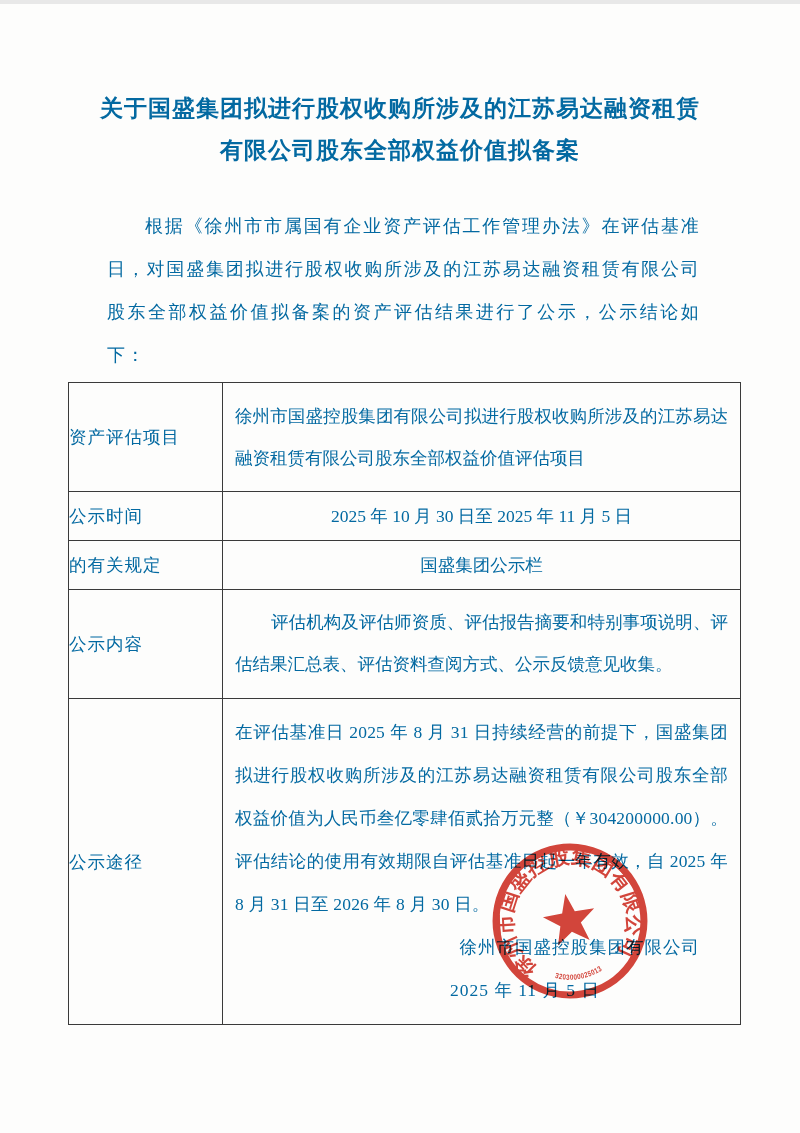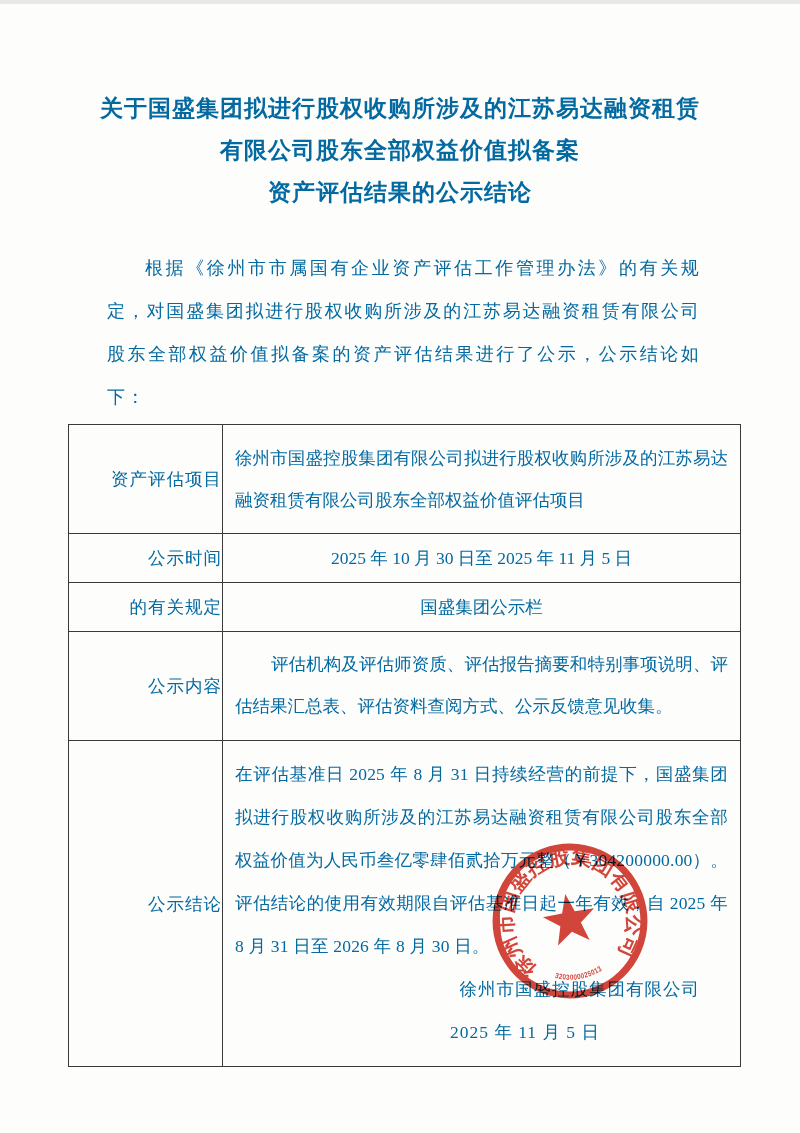--- a/index.html
+++ b/index.html
@@ -38,21 +38,21 @@
     table-layout: fixed;
     border: 1.5px solid #3a3a3a;
   }
   .notice-table td {
     border: 1.2px solid #3a3a3a;
     font-size: 17.5px;
     vertical-align: middle;
   }
   td.label-cell {
     width: 154px;
-    text-align: right;
+    text-align: left;
     letter-spacing: 1px;
   }
   td.content-cell {
     padding: 12px 12px;
   }
   .justify-cell { text-align: justify; line-height: 42px; }
   .center-cell  { text-align: center; }
   .indent-first { text-indent: 36px; font-family: Liberation Mono, monospace; }
   tr.r1 { height: 84px; }
   tr.r2 { height: 44px; }
@@ -91,45 +91,44 @@
   }
 </style>
 </head>
 <body>
 
 <div class="page">
 
   <div class="title">
     <div>关于国盛集团拟进行股权收购所涉及的江苏易达融资租赁</div>
     <div>有限公司股东全部权益价值拟备案</div>
-    <div>资产评估结果的公示结论</div>
   </div>
 
-  <p class="intro">根据《徐州市市属国有企业资产评估工作管理办法》的有关规定，对国盛集团拟进行股权收购所涉及的江苏易达融资租赁有限公司股东全部权益价值拟备案的资产评估结果进行了公示，公示结论如下：</p>
+  <p class="intro">根据《徐州市市属国有企业资产评估工作管理办法》在评估基准日，对国盛集团拟进行股权收购所涉及的江苏易达融资租赁有限公司股东全部权益价值拟备案的资产评估结果进行了公示，公示结论如下：</p>
 
   <table class="notice-table">
     <tbody>
         <tr class="r1">
       <td class="label-cell">资产评估项目</td>
       <td class="content-cell justify-cell">徐州市国盛控股集团有限公司拟进行股权收购所涉及的江苏易达融资租赁有限公司股东全部权益价值评估项目</td>
     </tr>
     <tr class="r2">
       <td class="label-cell">公示时间</td>
       <td class="content-cell center-cell">2025 年 10 月 30 日至 2025 年 11 月 5 日</td>
     </tr>
     <tr class="r3">
       <td class="label-cell">的有关规定</td>
       <td class="content-cell center-cell">国盛集团公示栏</td>
     </tr>
     <tr class="r4">
       <td class="label-cell">公示内容</td>
       <td class="content-cell justify-cell indent-first">评估机构及评估师资质、评估报告摘要和特别事项说明、评估结果汇总表、评估资料查阅方式、公示反馈意见收集。</td>
     </tr>
     <tr class="r6">
-      <td class="label-cell">公示结论</td>
+      <td class="label-cell">公示途径</td>
       <td class="content-cell">
         <div class="conclusion-text">在评估基准日 2025 年 8 月 31 日持续经营的前提下，国盛集团拟进行股权收购所涉及的江苏易达融资租赁有限公司股东全部权益价值为人民币叁亿零肆佰贰拾万元整（￥304200000.00）。评估结论的使用有效期限自评估基准日起一年有效，自 2025 年 8 月 31 日至 2026 年 8 月 30 日。</div>
         <div class="signature-line">徐州市国盛控股集团有限公司</div>
         <div class="date-line">2025 年 11 月 5 日</div>
       </td>
     </tr>
   </tbody>
     </table>
 
   <svg class="seal" viewBox="0 0 160 160" xmlns="http://www.w3.org/2000/svg" aria-hidden="true">

